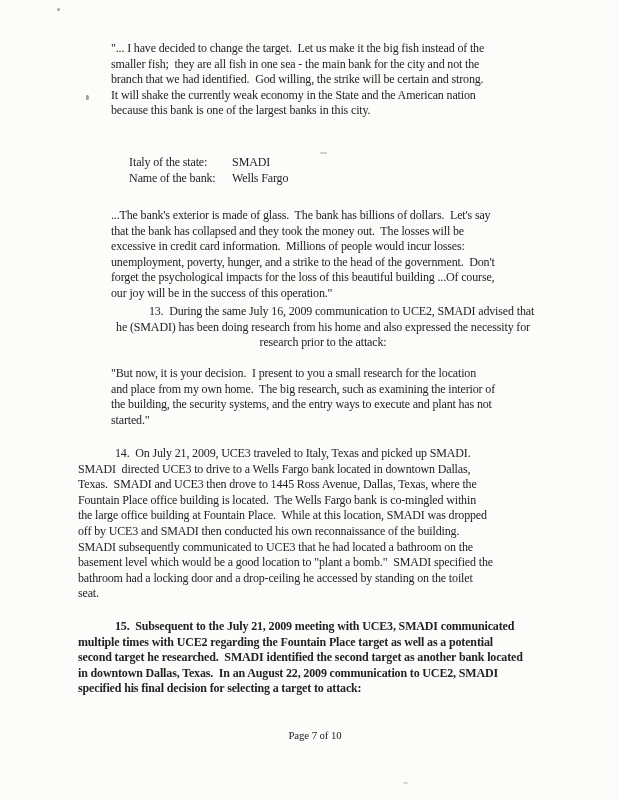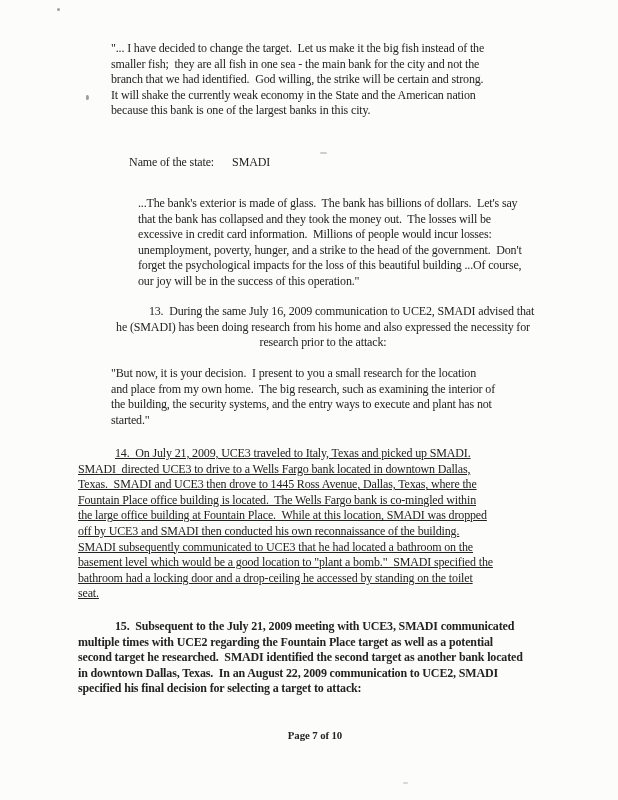--- a/index.html
+++ b/index.html
@@ -27,24 +27,24 @@
   .quote-block {
     left: 111px;
     width: 460px;
   }
   .body-para {
     left: 78px;
     width: 490px;
     text-indent: 37px;
   }
   #quote1 { top: 41px; }
-  #quote2 { top: 196px; margin-left: 27px; }
+  #quote2 { top: 208px; }
   #para13 { top: 304px; text-align: center; }
   #quote3 { top: 366px; }
-  #para14 { top: 446px; text-decoration: underline; }
+  #para14 { top: 446px; }
   #para15 { top: 619px; font-weight: bold; }
   .bank-info {
     position: absolute;
     left: 112px;
     top: 140px;
     filter: blur(0.3px);
   }
   .bank-info .row {
     height: 16px;
     font-size: 12px;
@@ -55,21 +55,21 @@
     display: inline-block;
     width: 103px;
   }
   .page-footer {
     position: absolute;
     left: 12px;
     right: 0;
     top: 729px;
     text-align: center;
     font-size: 10.8px;
-    font-weight: 700;
+    font-weight: 400;
     letter-spacing: -0.1px;
     filter: blur(0.3px);
   }
   .speck {
     position: absolute;
     background: rgba(90, 90, 90, 0.55);
     border-radius: 50%;
   }
   #speck-a { left: 57px;  top: 8px;   width: 3px; height: 3px; background: rgba(70,70,70,0.5); }
   #speck-b { left: 86px;  top: 95px;  width: 3px; height: 5px; border-radius: 40% 60% 60% 40%; background: rgba(95,95,95,0.6); }
@@ -82,21 +82,24 @@
 <div class="scan-page">
 
   <div id="quote1" class="txt quote-block">"... I have decided to change the target.  Let us make it the big fish instead of the
 smaller fish;  they are all fish in one sea - the main bank for the city and not the
 branch that we had identified.  God willing, the strike will be certain and strong.
 It will shake the currently weak economy in the State and the American nation
 because this bank is one of the largest banks in this city.</div>
 
   <div class="bank-info">
     <div class="row">
-      <span class="label">Name of the state:</span><span class="value">SMADI</span>
+      <span class="label">Italy of the state:</span><span class="value">SMADI</span>
+    </div>
+    <div class="row">
+      <span class="label">Name of the bank:</span><span class="value">Wells Fargo</span>
     </div>
   </div>
 
   <div id="quote2" class="txt quote-block">...The bank's exterior is made of glass.  The bank has billions of dollars.  Let's say
 that the bank has collapsed and they took the money out.  The losses will be
 excessive in credit card information.  Millions of people would incur losses:
 unemployment, poverty, hunger, and a strike to the head of the government.  Don't
 forget the psychological impacts for the loss of this beautiful building ...Of course,
 our joy will be in the success of this operation."</div>
 

